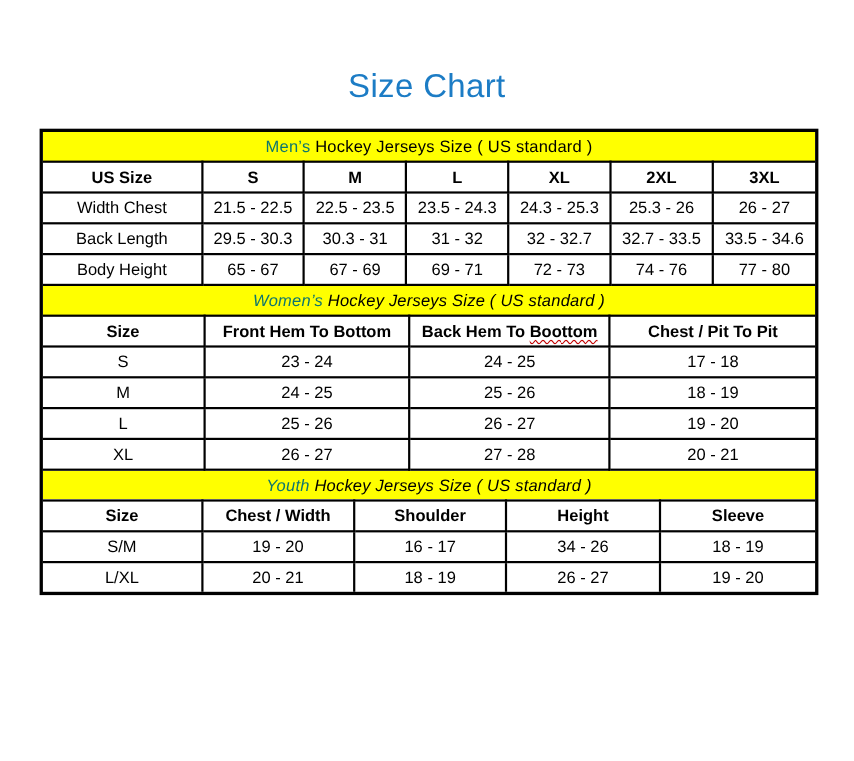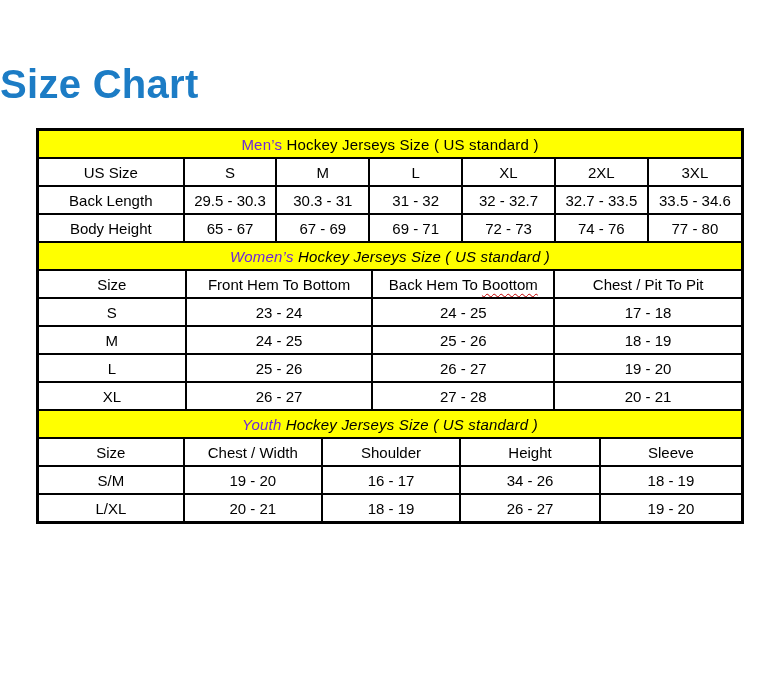--- a/index.html
+++ b/index.html
@@ -1,22 +1,22 @@
 <!DOCTYPE html>
 <html><head>
 <meta charset="utf-8">
 <style>
   html, body { margin:0; padding:0; background:#ffffff; }
   body {
     width:776px; height:692px; overflow:hidden;
     font-family:"Liberation Sans", sans-serif; color:#000;
   }
   .title {
-    margin:62px 0 0 0; 
-    font-size:40px; font-weight:700; letter-spacing:.3px;
+    margin:62px 0 0 0; text-align:center;
+    font-size:30px; font-weight:400; letter-spacing:.3px;
     color:#1c7cc5;
   }
   .chart {
     width:702px; margin:21px 0 0 36px;
     border:3px solid #000; background:#fff;
   }
   table.section { border-collapse:collapse; width:100%; table-layout:fixed; }
   .section th, .section td {
     border:2px solid #000; text-align:center; vertical-align:middle;
     padding:0 2px; font-size:15px; overflow:hidden; white-space:nowrap;
@@ -25,22 +25,22 @@
   .section tr > *:first-child { border-left:0; }
   .section tr > *:last-child  { border-right:0; }
   .section:first-child tr:first-child > * { border-top:0; }
   .section:last-child  tr:last-child  > * { border-bottom:0; }
   .section + .section tr:first-child > * { border-top:0;font-style:italic; }
 
   .band {
     background:#ffff00; height:37px;
     font-size:17px; font-weight:700; letter-spacing:.2px;
   }
-  .accent { color:#6d28d9; }
-  .section th { height:26px; font-weight:400; }
+  .accent { color:#0f766e; }
+  .section th { height:26px; font-weight:700; }
   .section td { height:26px; font-weight:400; }
   .lbl { font-weight:400; }
   .rowhead { font-weight:700; }
   .wavy {
     text-decoration-line:underline;
     text-decoration-style:wavy;
     text-decoration-color:#c00000;
     text-decoration-thickness:1px;
     text-underline-offset:3px;
   }
@@ -71,20 +71,29 @@
           </td>
         </tr>
         <tr>
           <th>US Size</th>
           <th>S</th>
           <th>M</th>
           <th>L</th>
           <th>XL</th>
           <th>2XL</th>
           <th>3XL</th>
+        </tr>
+        <tr>
+          <td class="lbl">Width Chest</td>
+          <td>21.5 - 22.5</td>
+          <td>22.5 - 23.5</td>
+          <td>23.5 - 24.3</td>
+          <td>24.3 - 25.3</td>
+          <td>25.3 - 26</td>
+          <td>26 - 27</td>
         </tr>
         <tr>
           <td class="lbl">Back Length</td>
           <td>29.5 - 30.3</td>
           <td>30.3 - 31</td>
           <td>31 - 32</td>
           <td>32 - 32.7</td>
           <td>32.7 - 33.5</td>
           <td>33.5 - 34.6</td>
         </tr>

